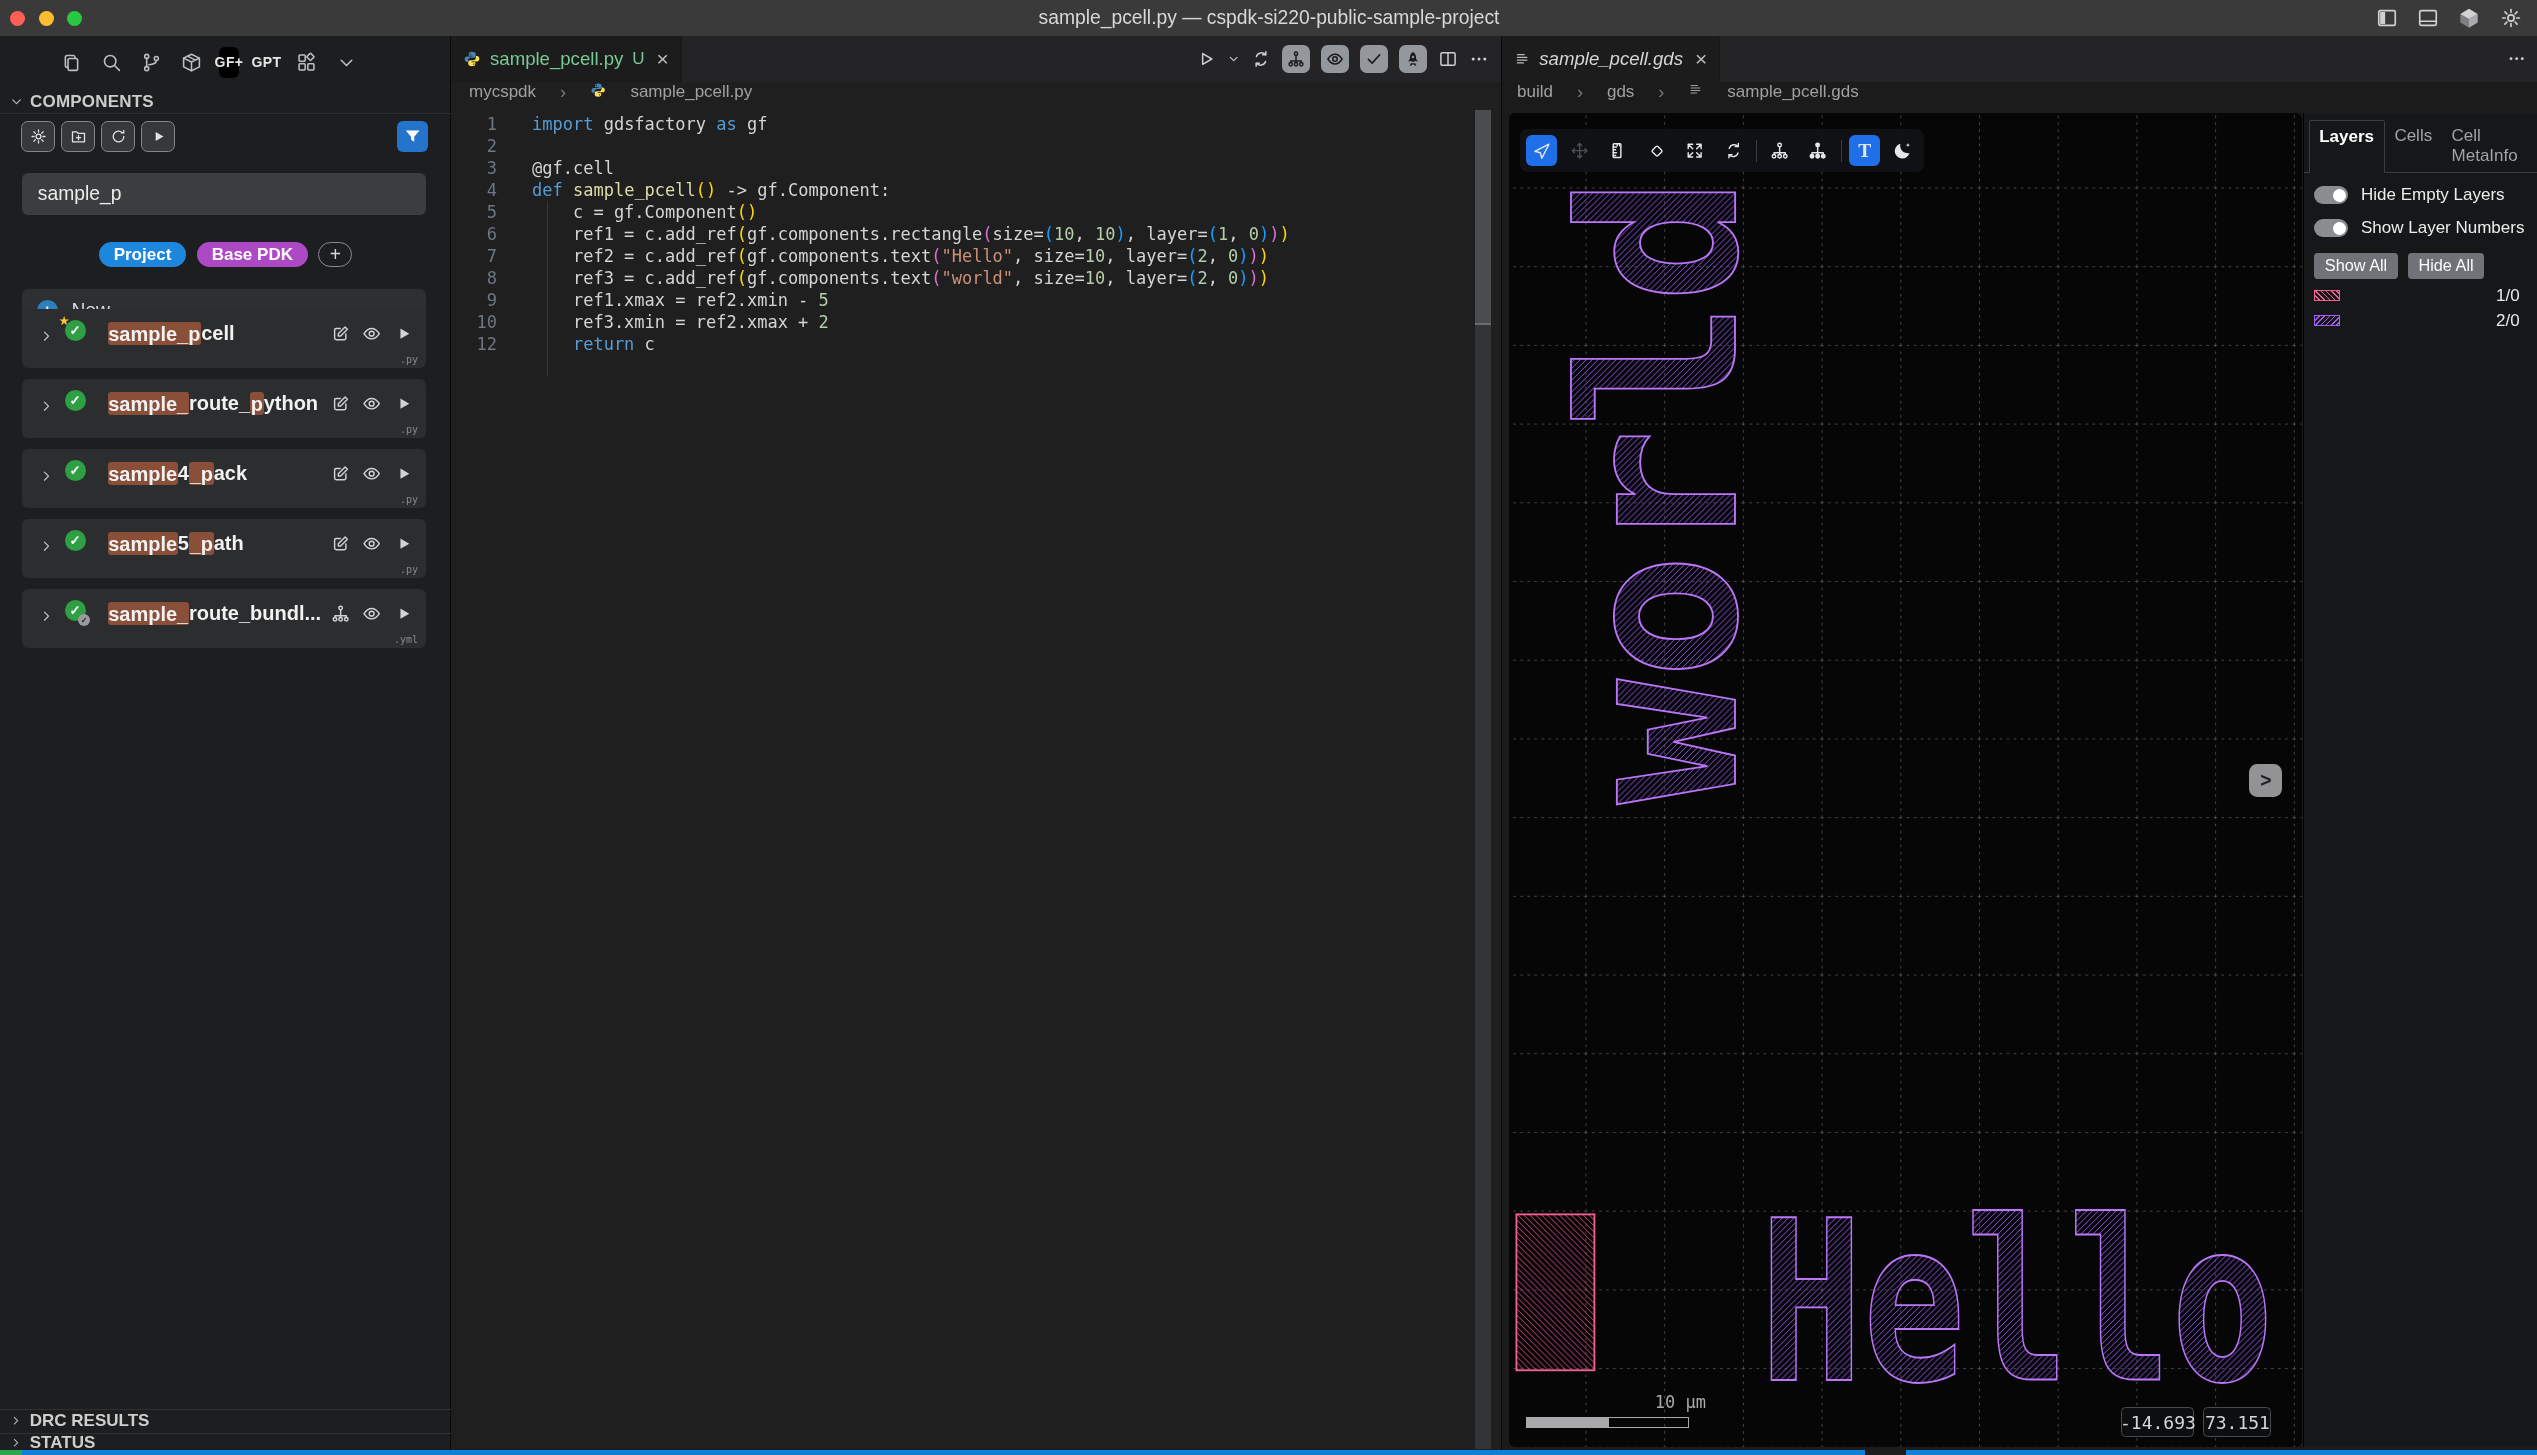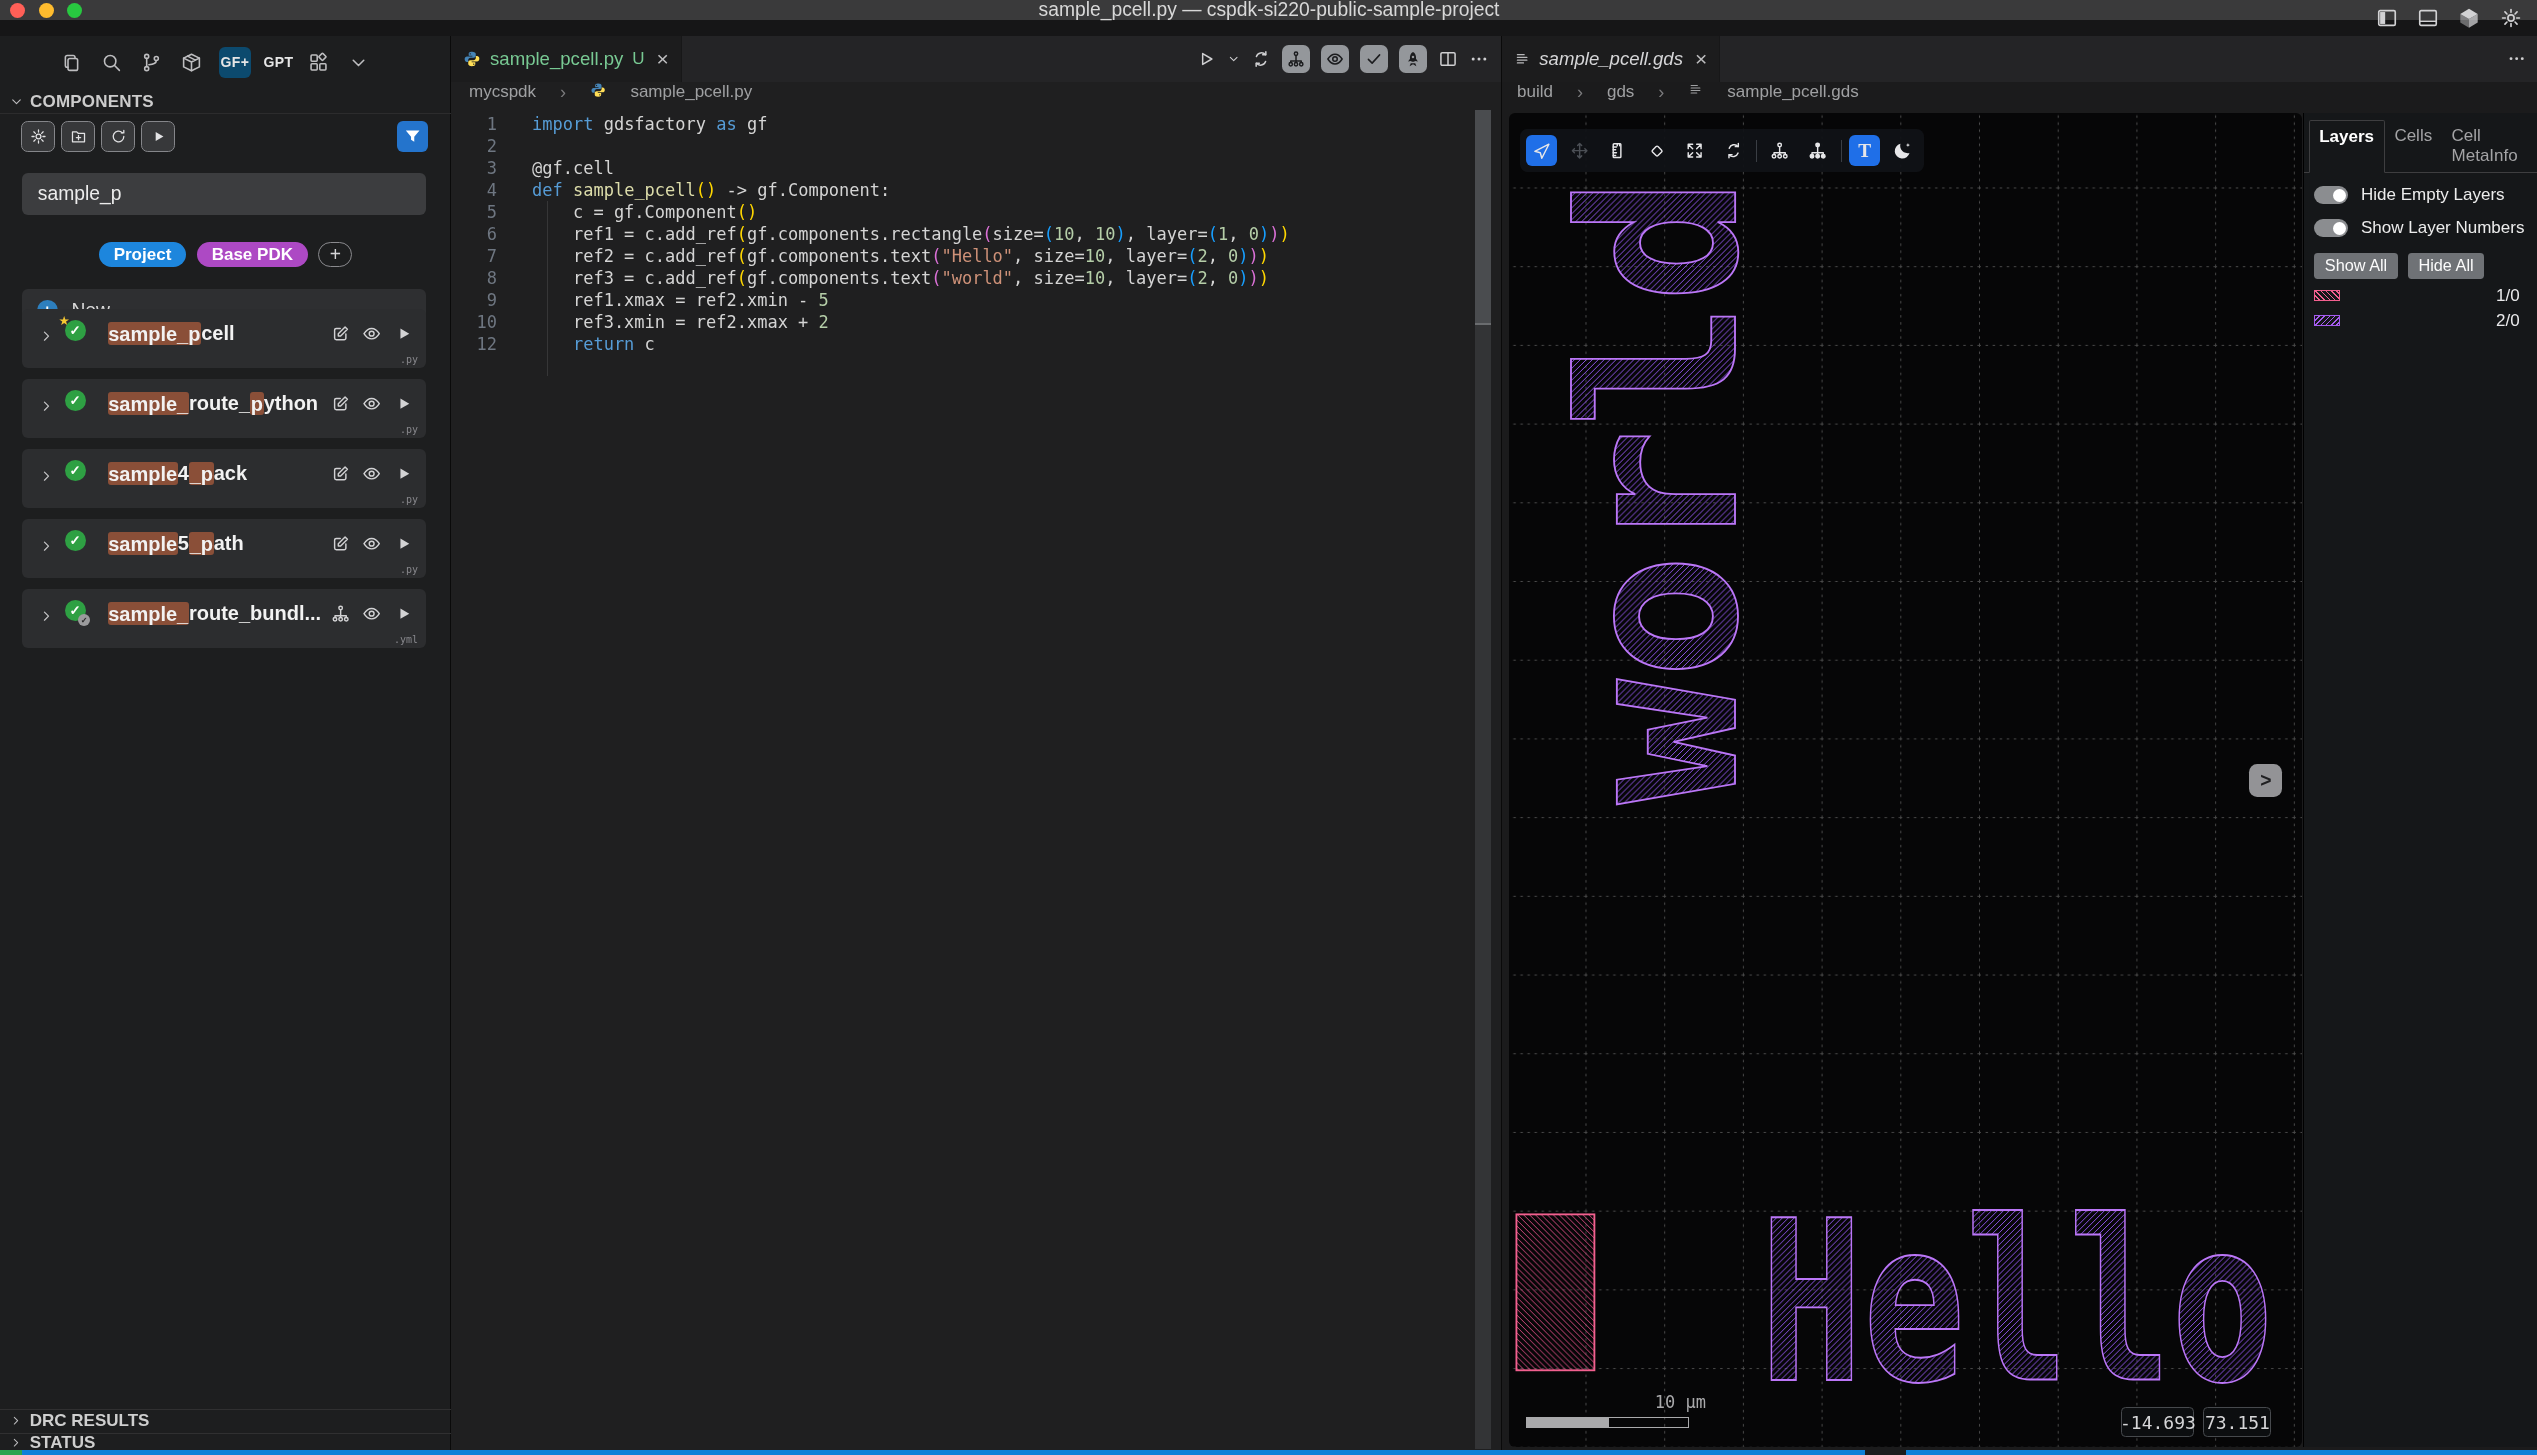--- a/index.html
+++ b/index.html
@@ -1,30 +1,30 @@
 <!DOCTYPE html>
 <html style="font-size:12px"><head>
 <meta charset="utf-8">
 <style>
 *{margin:0;padding:0;box-sizing:border-box}
 html,body{width:2538px;height:1456px}
 body{background:#161617;font-family:"Liberation Sans",sans-serif;overflow:hidden;position:relative;color:#d4d4d4}
 svg.ic{width:19.3px;height:19.3px;stroke:currentColor;fill:none;stroke-width:1.8;stroke-linecap:round;stroke-linejoin:round;display:block}
 
-.titlebar{position:absolute;left:0;top:0;width:2538px;height:20px;background:#3a3a3b;display:flex;align-items:center}
+.titlebar{position:absolute;left:0;top:0;width:2538px;height:36px;background:#3a3a3b;display:flex;align-items:center}
 .lights{display:flex;gap:13.4px;margin-left:10.4px}
 .light{width:15px;height:15px;border-radius:50%}
 .title{position:absolute;left:0;right:0;text-align:center;font-size:19.3px;color:#d8d8d8;pointer-events:none}
 .win-controls{position:absolute;right:16.3px;top:0;height:36px;display:flex;align-items:center;gap:19.3px}
 .win-controls .ic{width:22px;height:22px;color:#d2d2d4}
 
 .sidebar{position:absolute;left:0;top:36px;width:451px;height:1414px;background:#1d1e1f;border-right:0.7px solid #0a0a0a}
 .act-row{position:absolute;left:0;top:0;width:451px;height:52px;display:flex;align-items:center;gap:15px;padding-left:59px}
 .act-item{width:25px;height:25px;display:flex;align-items:center;justify-content:center;color:#bebec0}
-.act-item.active{background:#0c4a6e;border-radius:6px;width:32px;height:31px}
+.act-item.active{background:#000000;border-radius:6px;width:20px;height:31px}
 .act-badge{font-size:14px;font-weight:bold;color:#e6e6e6;letter-spacing:0.4px}
 .act-item .ic{width:21px;height:21px}
 .comp-header{position:absolute;left:9px;top:55px;height:21px;display:flex;align-items:center;gap:6px;font-size:17px;font-weight:bold;color:#cccccc;letter-spacing:0.2px}
 .comp-header .ic{width:15px;height:15px;color:#bdbdbf}
 .side-divider{position:absolute;left:0;top:77px;width:451px;height:0.7px;background:#2c2c2d}
 .side-toolbar{position:absolute;left:21px;top:85px;display:flex;gap:6px}
 .side-btn{width:34px;height:31px;border:1.1px solid #85868a;border-radius:6.7px;background:#37383a;display:flex;align-items:center;justify-content:center;color:#e2e2e4}
 .side-btn .ic{width:17px;height:17px}
 .filter-btn{position:absolute;left:397px;top:85px;width:31px;height:31px;border-radius:6px;background:#2474cc;display:flex;align-items:center;justify-content:center;color:#fff}
 .searchbox{position:absolute;left:21.5px;top:137px;width:404px;height:42px;background:#3c3d3f;border-radius:6px;display:flex;align-items:center;padding-left:16.3px;font-size:19.3px;color:#ececec}

